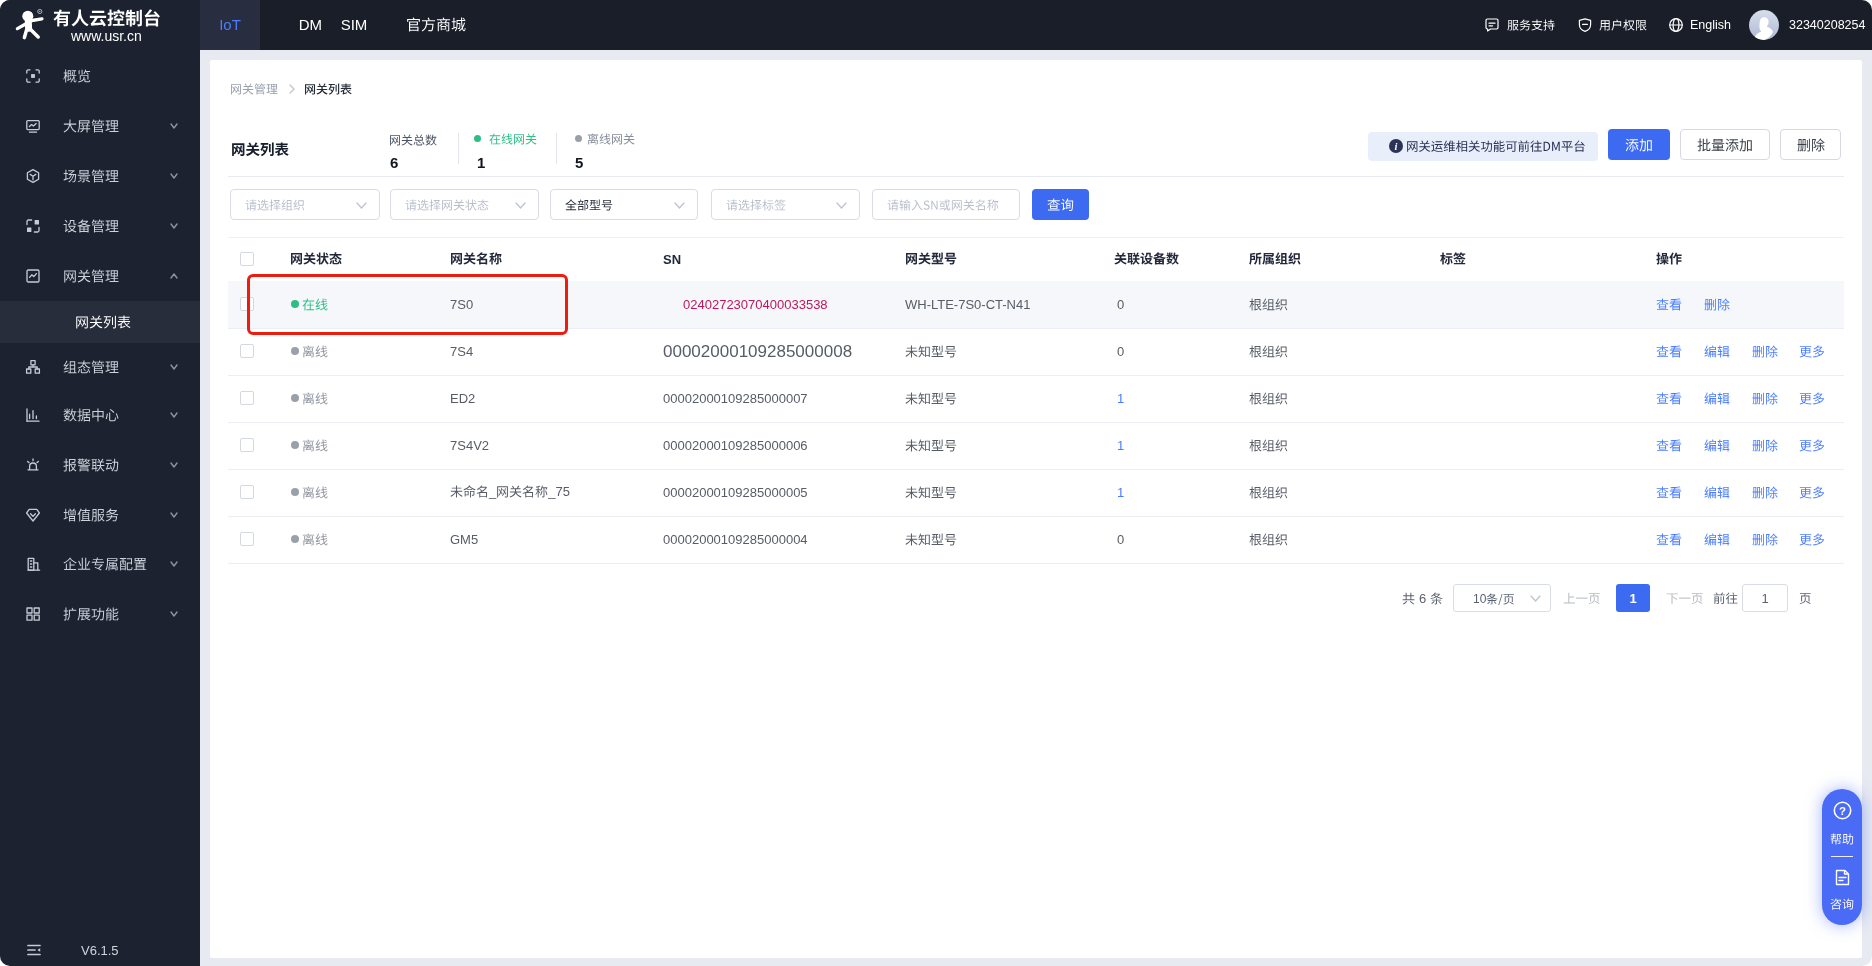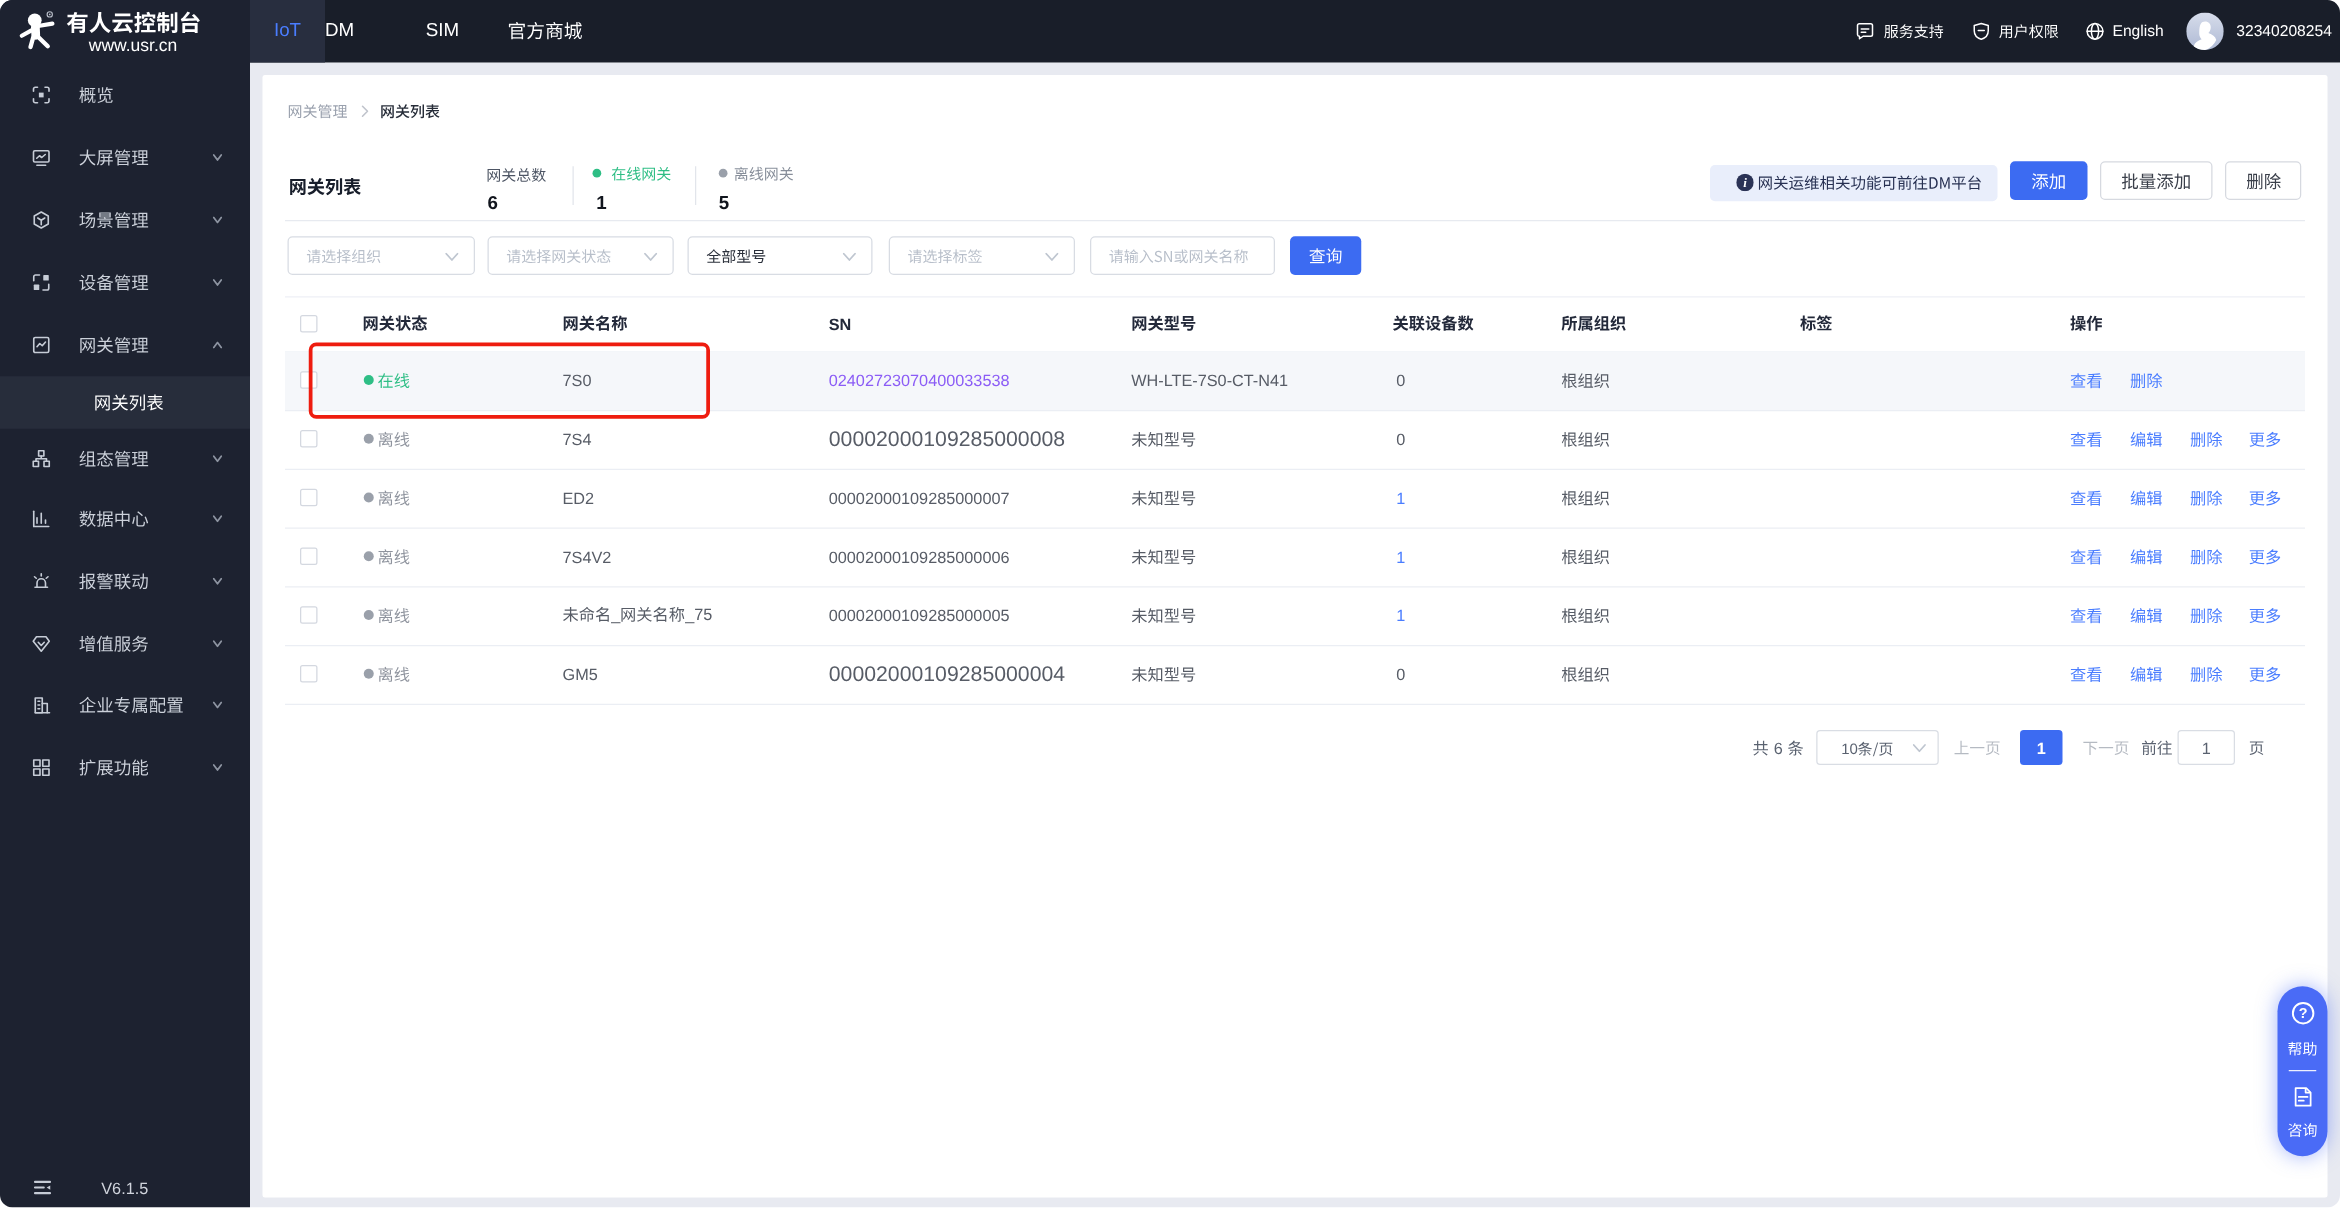--- a/index.html
+++ b/index.html
@@ -281,21 +281,21 @@
         <div class="abs" style="left:18px;top:221px;width:1616px;height:47px;background:#f5f7fa"></div>
         <div class="ck" style="left:30px;top:237px"></div>
         <div class="abs" style="left:81px;top:240px;width:8px;height:8px;border-radius:50%;background:#2ebe85"></div>
         <div class="cell" style="left:92px;top:238px;color:#2ebe85">
           <svg class="z" width="26.0" height="13.0" viewBox="0 0 2000 1000" fill="currentColor">
             <use href="#g63" x="0"></use>
             <use href="#g64" x="1000"></use>
           </svg>
         </div>
         <div class="cell" style="left:240px;top:238px;color:#575c66;font-size:13px;line-height:13px">7S0</div>
-        <div class="cell" style="left:453px;top:238px;color:#8b5cf6;font-size:13px;line-height:13px">02402723070400033538</div>
+        <div class="cell" style="left:473px;top:238px;color:#be185d;font-size:13px;line-height:13px">02402723070400033538</div>
         <div class="cell" style="left:695px;top:238px;color:#575c66;font-size:13px;line-height:13px">WH-LTE-7S0-CT-N41</div>
         <div class="cell" style="left:907px;top:238px;color:#575c66;font-size:13px;line-height:13px">0</div>
         <div class="cell" style="left:1039px;top:238px;color:#575c66">
           <svg class="z" width="39.0" height="13.0" viewBox="0 0 3000 1000" fill="currentColor">
             <use href="#g120" x="0"></use>
             <use href="#g32" x="1000"></use>
             <use href="#g85" x="2000"></use>
           </svg>
         </div>
         <div class="cell link" style="left:1446px;top:238px">
@@ -531,21 +531,21 @@
         <div class="row-line" style="top:456px"></div>
         <div class="ck" style="left:30px;top:472px"></div>
         <div class="abs" style="left:81px;top:475px;width:8px;height:8px;border-radius:50%;background:#9aa0aa"></div>
         <div class="cell" style="left:92px;top:473px;color:#8f949e">
           <svg class="z" width="26.0" height="13.0" viewBox="0 0 2000 1000" fill="currentColor">
             <use href="#g65" x="0"></use>
             <use href="#g64" x="1000"></use>
           </svg>
         </div>
         <div class="cell" style="left:240px;top:473px;color:#575c66;font-size:13px;line-height:13px">GM5</div>
-        <div class="cell" style="left:453px;top:473px;color:#575c66;font-size:17px;line-height:13px">00002000109285000004</div>
+        <div class="cell" style="left:453px;top:473px;color:#575c66;font-size:13px;line-height:13px">00002000109285000004</div>
         <div class="cell" style="left:695px;top:473px;color:#575c66">
           <svg class="z" width="52.0" height="13.0" viewBox="0 0 4000 1000" fill="currentColor">
             <use href="#g122" x="0"></use>
             <use href="#g123" x="1000"></use>
             <use href="#g89" x="2000"></use>
             <use href="#g90" x="3000"></use>
           </svg>
         </div>
         <div class="cell" style="left:907px;top:473px;color:#575c66;font-size:13px;line-height:13px">0</div>
         <div class="cell" style="left:1039px;top:473px;color:#575c66">
@@ -626,21 +626,21 @@
           <svg class="z" width="12.5" height="12.5" viewBox="0 0 1000 1000" fill="currentColor">
             <use href="#g132" x="0"></use>
           </svg>
         </div>
       </div>
     </div>
     <div class="topbar"></div>
     <div class="sidebar"></div>
     <div class="abs" style="left:200px;top:0;width:60px;height:50px;background:#282e3f"></div>
     <div class="abs" style="left:200px;top:0;width:60px;height:50px;line-height:50px;text-align:center;color:#4a7dff;font-size:15px">IoT</div>
-    <div class="abs" style="left:260px;top:0;width:62px;height:50px;line-height:50px;text-align:left;color:#fff;font-size:15px">DM</div>
+    <div class="abs" style="left:260px;top:0;width:62px;height:50px;line-height:50px;text-align:right;color:#fff;font-size:15px">DM</div>
     <div class="abs" style="left:322px;top:0;width:64px;height:50px;line-height:50px;text-align:center;color:#fff;font-size:15px">SIM</div>
     <div class="abs" style="left:406px;top:17px;color:#fff">
       <svg class="z" width="60.0" height="15.0" viewBox="0 0 4000 1000" fill="currentColor">
         <use href="#g0" x="0"></use>
         <use href="#g1" x="1000"></use>
         <use href="#g2" x="2000"></use>
         <use href="#g3" x="3000"></use>
       </svg>
     </div>
     <div class="abs" style="left:1484px;top:17px">

